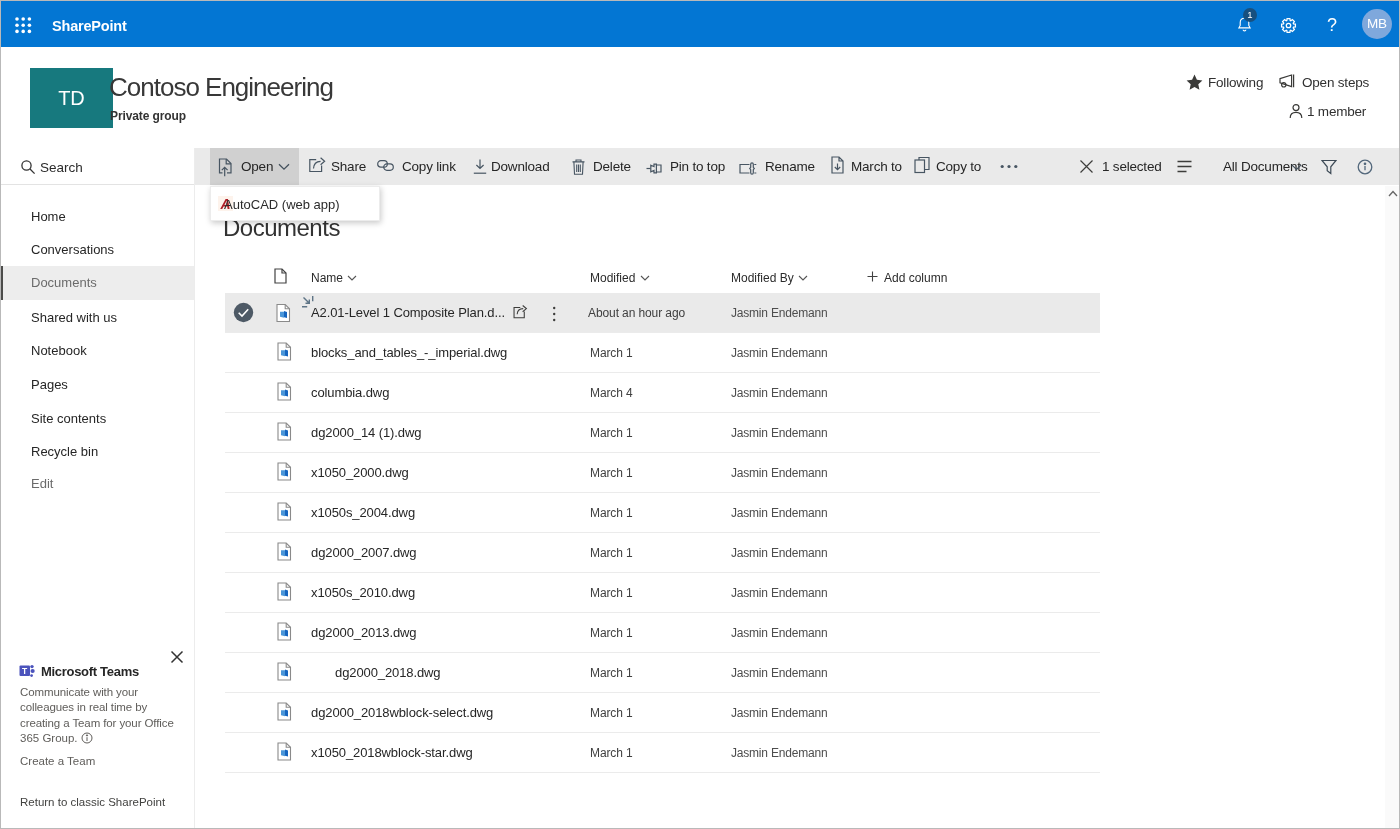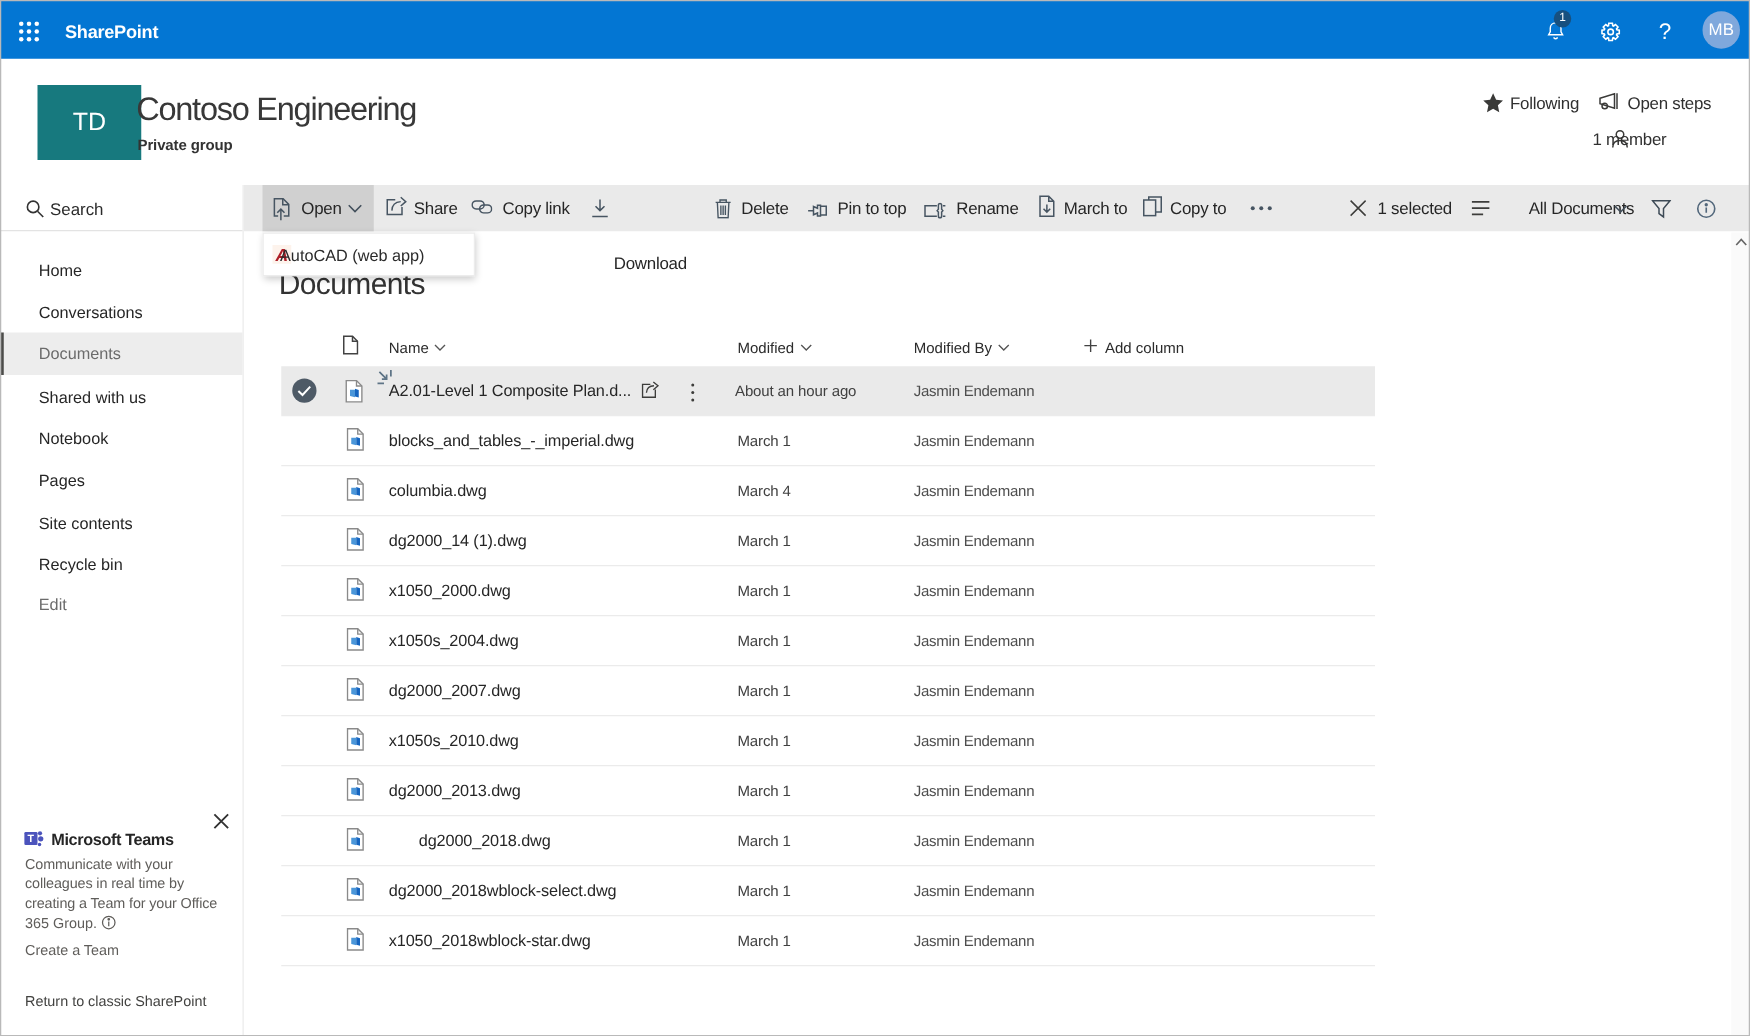--- a/index.html
+++ b/index.html
@@ -91,21 +91,21 @@
 <circle cx="4.8" cy="10.8" r="2.2"></circle>
 </g>
   </svg>
 <div class="abs hact" style="left:1302px;top:75px;">Open steps</div>
 <svg class="abs" style="left:1288px;top:103px;" width="16" height="16" viewBox="0 0 16 16">
     <g fill="none" stroke="#3a3a38" stroke-width="1.2">
 <circle cx="8" cy="4.6" r="3"></circle>
 <path d="M2.2 15 c0-3.6 2.4-5.6 5.8-5.6 s5.8 2 5.8 5.6"></path>
 </g>
   </svg>
-<div class="abs hact" style="left:1274px;top:104px;">1 member</div>
+<div class="abs hact" style="left:1307px;top:104px;">1 member</div>
 <div class="abs" id="rail"></div>
 <svg class="abs" style="left:20px;top:159px;" width="16" height="16" viewBox="0 0 16 16">
     <g fill="none" stroke="#333" stroke-width="1.3">
 <circle cx="6.5" cy="6.5" r="4.6"></circle>
       <path d="M10 10 L14.6 14.6"></path>
 </g>
   </svg>
 <div class="abs" id="searchtext">Search</div>
 <div class="abs" id="searchline"></div>
 <div class="abs nav" style="top:200px;">Home</div>
@@ -167,21 +167,21 @@
 <rect x="6.7" y="3.9" width="9.6" height="6.4" rx="3.2"></rect>
 </g>
   </svg>
 <div class="abs ttext" style="left:402px;">Copy link</div>
 <svg class="abs" style="left:473px;top:159px;z-index:2;" width="14" height="16" viewBox="0 0 14 16">
     <g fill="none" stroke="#475562" stroke-width="1.2">
 <path d="M7 0.5 v8.8 M3.4 6 L7 9.5 L10.6 6"></path>
       <path d="M0.8 14.2 h12.4"></path>
 </g>
   </svg>
-<div class="abs ttext" style="left:491px;margin-top:44px;">Download</div>
+<div class="abs ttext" style="left:491px;">Download</div>
 <svg class="abs" style="left:572px;top:159px;z-index:2;" width="13" height="16" viewBox="0 0 13 16">
     <g fill="none" stroke="#475562" stroke-width="1.1">
 <path d="M0.5 2.9 h12 M4 2.9 V1 h5 v1.9"></path>
 <path d="M1.9 2.9 l0.6 12.3 h8 l0.6-12.3"></path>
 <path d="M4.7 5.4 v7.6 M6.5 5.4 v7.6 M8.3 5.4 v7.6"></path>
 </g>
   </svg>
 <div class="abs ttext" style="left:593px;">Delete</div>
 <svg class="abs" style="left:646px;top:163px;z-index:2;" width="16" height="11" viewBox="0 0 16 11">
     <g fill="none" stroke="#475562" stroke-width="1.2">

